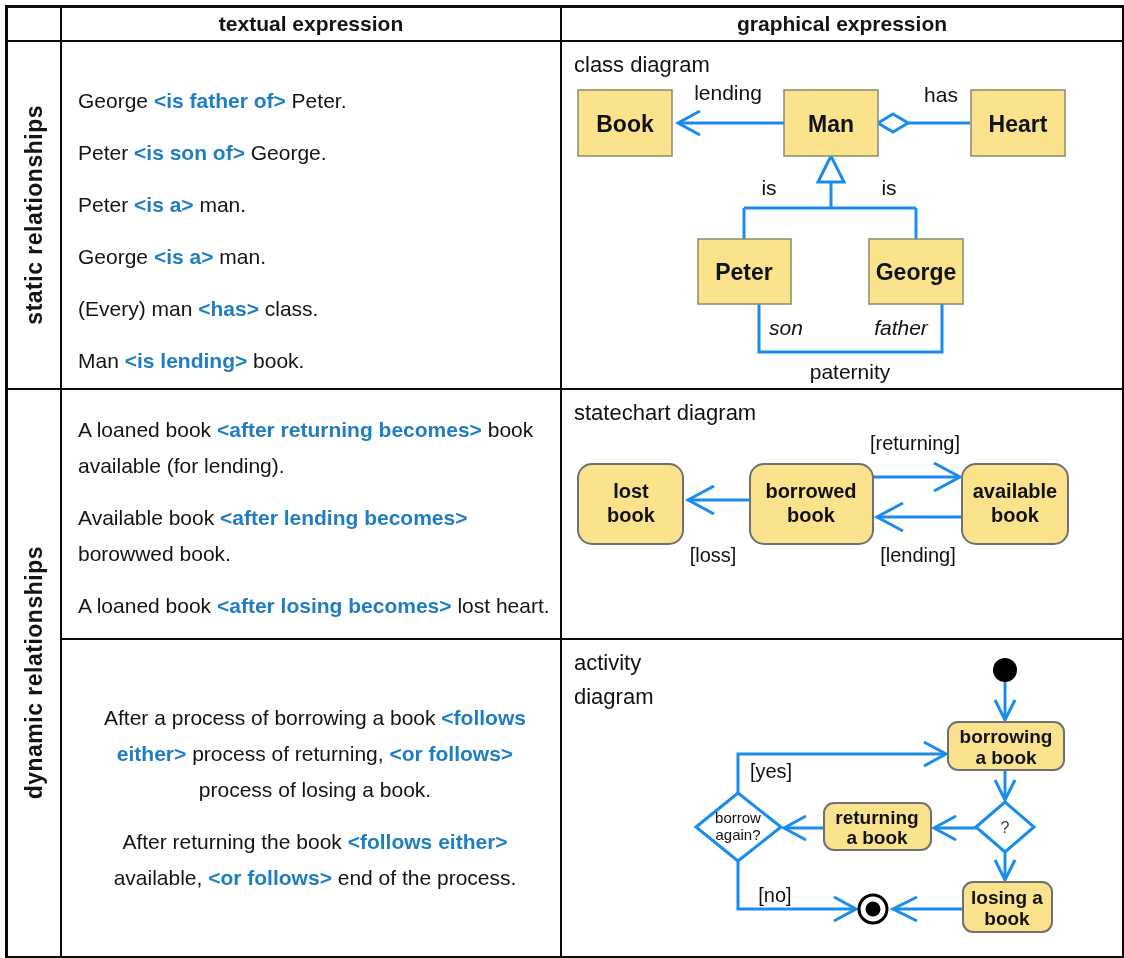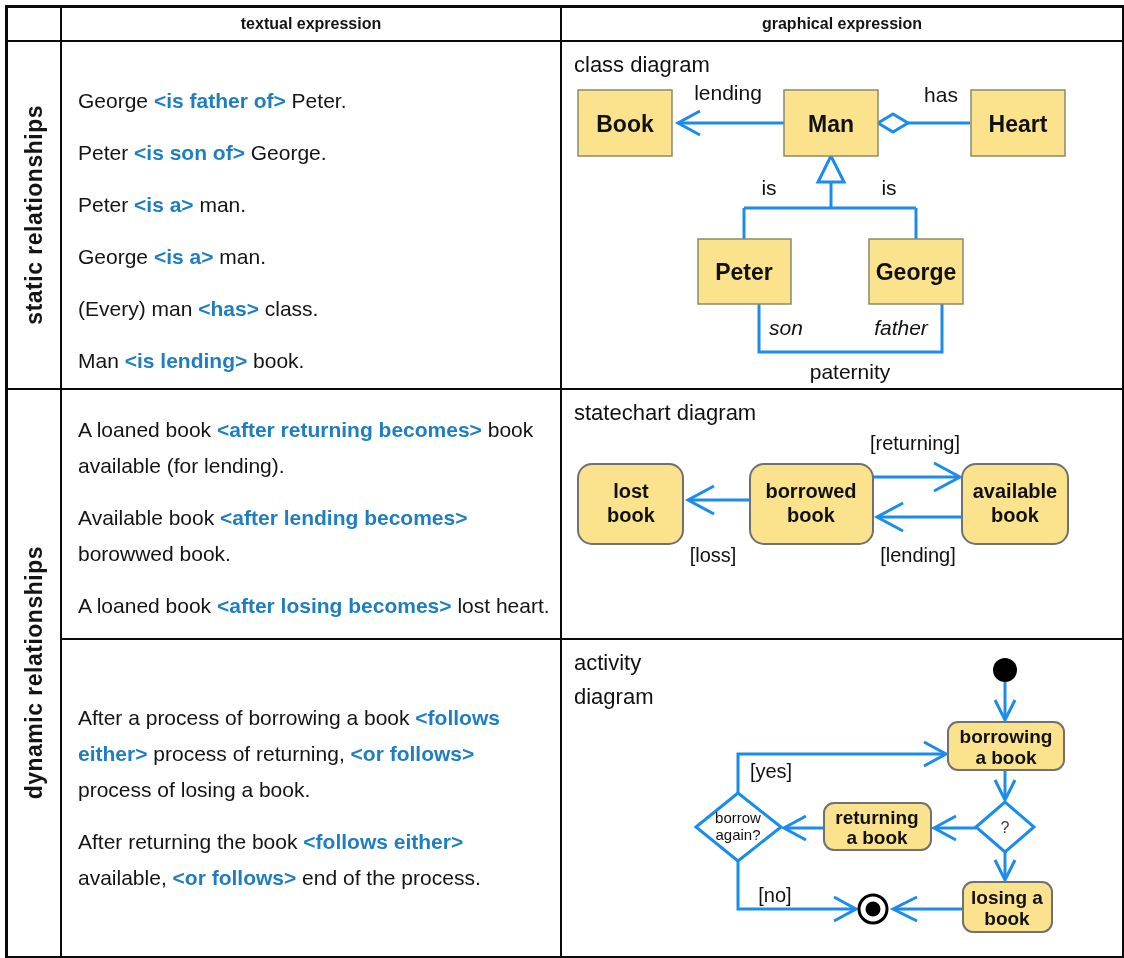--- a/index.html
+++ b/index.html
@@ -4,29 +4,29 @@
 <style>
   html,body{margin:0;padding:0;background:#fff;font-family:"Liberation Sans",sans-serif;}
   .frame{
     width:1114px;height:948px;margin:5px;border:3px solid #0a0a0a;background:#fff;
     display:grid;grid-template-columns:52px 500px 1fr;grid-template-rows:32px 348px 250px 1fr;
     box-sizing:content-box;color:#141414;
   }
   .cell{box-sizing:border-box;overflow:hidden;}
   .bl{border-left:2px solid #0a0a0a;}
   .bt{border-top:2px solid #0a0a0a;}
-  .hdr{display:flex;align-items:center;justify-content:center;font-weight:700;font-size:16px;}
+  .hdr{display:flex;align-items:center;justify-content:center;font-weight:700;font-size:21px;}
   .vlabel{display:flex;align-items:center;justify-content:center;}
   .vlabel span{writing-mode:vertical-rl;transform:rotate(180deg);font-weight:700;font-size:23px;white-space:nowrap;letter-spacing:.5px;}
   .txt{font-size:21px;line-height:34px;}
   .txt p{margin:12px 0 18px 0;}
   .txt-static{padding:30px 8px 0 16px;}
   .txt-state{padding:6px 4px 0 16px;}
   .txt-state p,.txt-activity p{line-height:36px;margin:16px 0 12px 0;}
-  .txt-activity{padding:44px 8px 12px 16px;}
+  .txt-activity{padding:44px 8px 12px 16px;text-align:center;}
   .rel{color:#1f7dc2;font-weight:700;}
   .dia{position:relative;}
   svg{display:block;}
   .ybox{fill:#fbe38d;stroke:#8a8a6a;stroke-width:1.5;}
   .yround{fill:#fbe38d;stroke:#707070;stroke-width:2;}
   .blue{stroke:#1a8cee;stroke-width:3;fill:none;}
   .blue-open{stroke:#1a8cee;stroke-width:3;fill:#ffffff;}
   .boxlabel{font-weight:700;font-size:23px;fill:#111;text-anchor:middle;}
   .boxlabel20{font-weight:700;font-size:20px;fill:#111;text-anchor:middle;}
   .boxlabel19{font-weight:700;font-size:19px;fill:#111;text-anchor:middle;}

